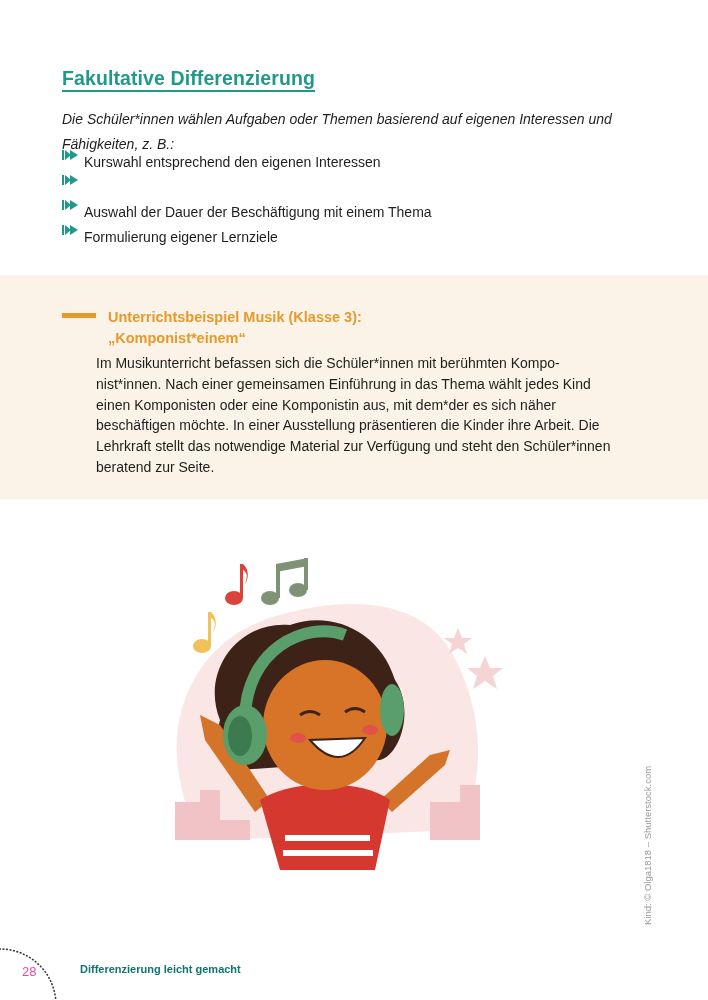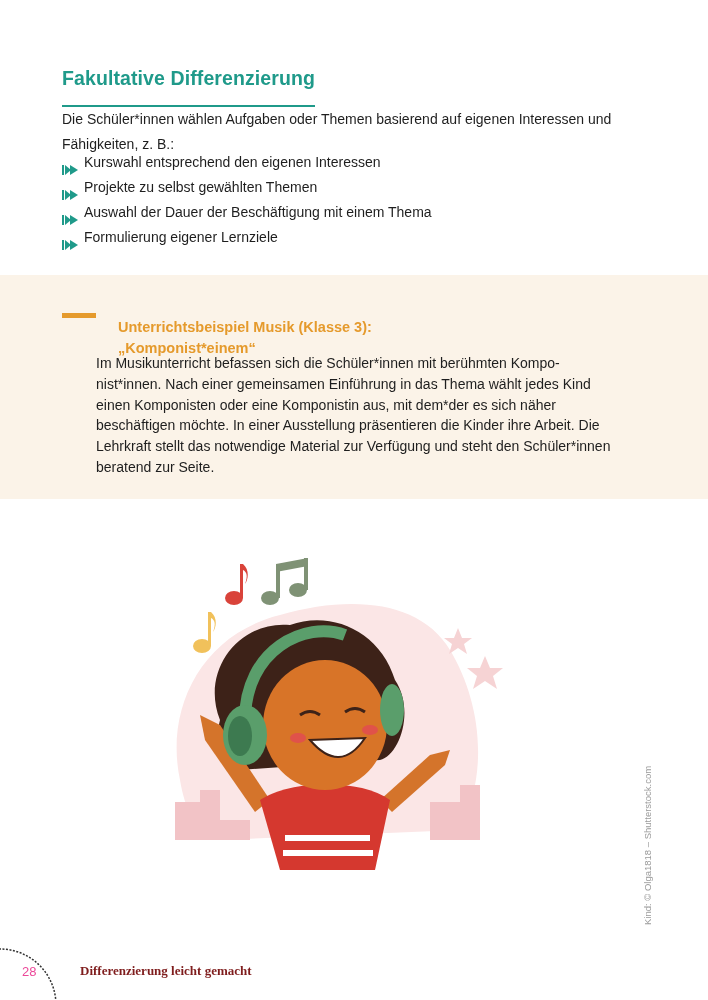--- a/index.html
+++ b/index.html
@@ -1,29 +1,29 @@
 <!DOCTYPE html>
 <html><head>
 <meta charset="utf-8">
 <style>
   html,body{margin:0;padding:0;background:#fff;}
   body{width:708px;height:1000px;position:relative;overflow:hidden;font-family:"Liberation Sans",sans-serif;color:#1e1e1e;}
-  .h1{position:absolute;left:62px;top:66px;margin:0;font-size:19.5px;font-weight:bold;color:#1f9a8a;letter-spacing:0.1px;padding-bottom:15px;border-bottom:2px solid #1f9a8a;line-height:24px;}
-  .intro{position:absolute;left:62px;top:107px;width:560px;font-size:14px;line-height:25px;margin:0;}
+  .h1{position:absolute;left:62px;top:66px;margin:0;font-size:19.5px;font-weight:bold;color:#1f9a8a;letter-spacing:0.1px;padding-bottom:0;border-bottom:2px solid #1f9a8a;line-height:24px;}
+  .intro{position:absolute;left:62px;top:107px;width:560px;font-size:14px;line-height:25px;margin:0;font-style:italic;}
   .list{position:absolute;left:62px;top:150px;margin:0;padding:0;list-style:none;font-size:14px;}
-  .list li{height:25px;line-height:25px;display:flex;align-items:flex-end;}
+  .list li{height:25px;line-height:25px;display:flex;align-items:flex-start;}
   .arrow{display:inline-block;width:16px;height:10px;margin-right:6px;}
   .box{position:absolute;left:0;top:275px;width:708px;height:224px;background:#fbf3e8;}
   .bar{position:absolute;left:62px;top:313px;width:34px;height:5px;background:#e59a2c;}
-  .h2{position:absolute;left:104px;top:303px;margin:14px;font-size:14.5px;font-weight:bold;color:#e59a2c;line-height:21px;}
+  .h2{position:absolute;left:104px;top:303px;margin:4px;font-size:14.5px;font-weight:bold;color:#e59a2c;line-height:21px;}
   .body{position:absolute;left:96px;top:353px;width:520px;font-size:14px;line-height:20.8px;margin:0;}
   .illus{position:absolute;left:160px;top:540px;width:360px;height:330px;}
   .credit{position:absolute;left:642px;top:925px;transform-origin:0 0;transform:rotate(-90deg);font-size:9.5px;color:#9a9a9a;white-space:nowrap;}
   .pagenum{position:absolute;left:22px;top:964px;font-size:13px;color:#ec4899;}
-  .footer{position:absolute;left:80px;top:963px;font-size:13px;font-weight:bold;color:#7f1d1d;font-family:Liberation Serif, serif;}
+  .footer{position:absolute;left:80px;top:963px;font-size:11px;font-weight:bold;color:#0f766e;}
   .circle{position:absolute;left:-60px;top:945px;width:120px;height:120px;}
 </style>
 </head>
 <body>
 
 <h1 class="h1">Fakultative Differenzierung</h1>
 <p class="intro">Die Schüler*innen wählen Aufgaben oder Themen basierend auf eigenen Interessen und Fähigkeiten, z. B.:</p>
 
 <ul class="list">
   <li>
@@ -33,21 +33,20 @@
         <polygon points="8,0 16,5 8,10" fill="#1f9a8a"></polygon>
       </svg>
     <span>Kurswahl entsprechend den eigenen Interessen</span>
   </li>
   <li>
     <svg class="arrow" viewBox="0 0 16 10">
         <rect x="0" y="0" width="2" height="10" fill="#1f9a8a"></rect>
         <polygon points="3,0 9,5 3,10" fill="#1f9a8a"></polygon>
         <polygon points="8,0 16,5 8,10" fill="#1f9a8a"></polygon>
       </svg>
-    <span>Projekte zu selbst gewählten Themen</span>
   </li>
   <li>
     <svg class="arrow" viewBox="0 0 16 10">
         <rect x="0" y="0" width="2" height="10" fill="#1f9a8a"></rect>
         <polygon points="3,0 9,5 3,10" fill="#1f9a8a"></polygon>
         <polygon points="8,0 16,5 8,10" fill="#1f9a8a"></polygon>
       </svg>
     <span>Auswahl der Dauer der Beschäftigung mit einem Thema</span>
   </li>
   <li>

